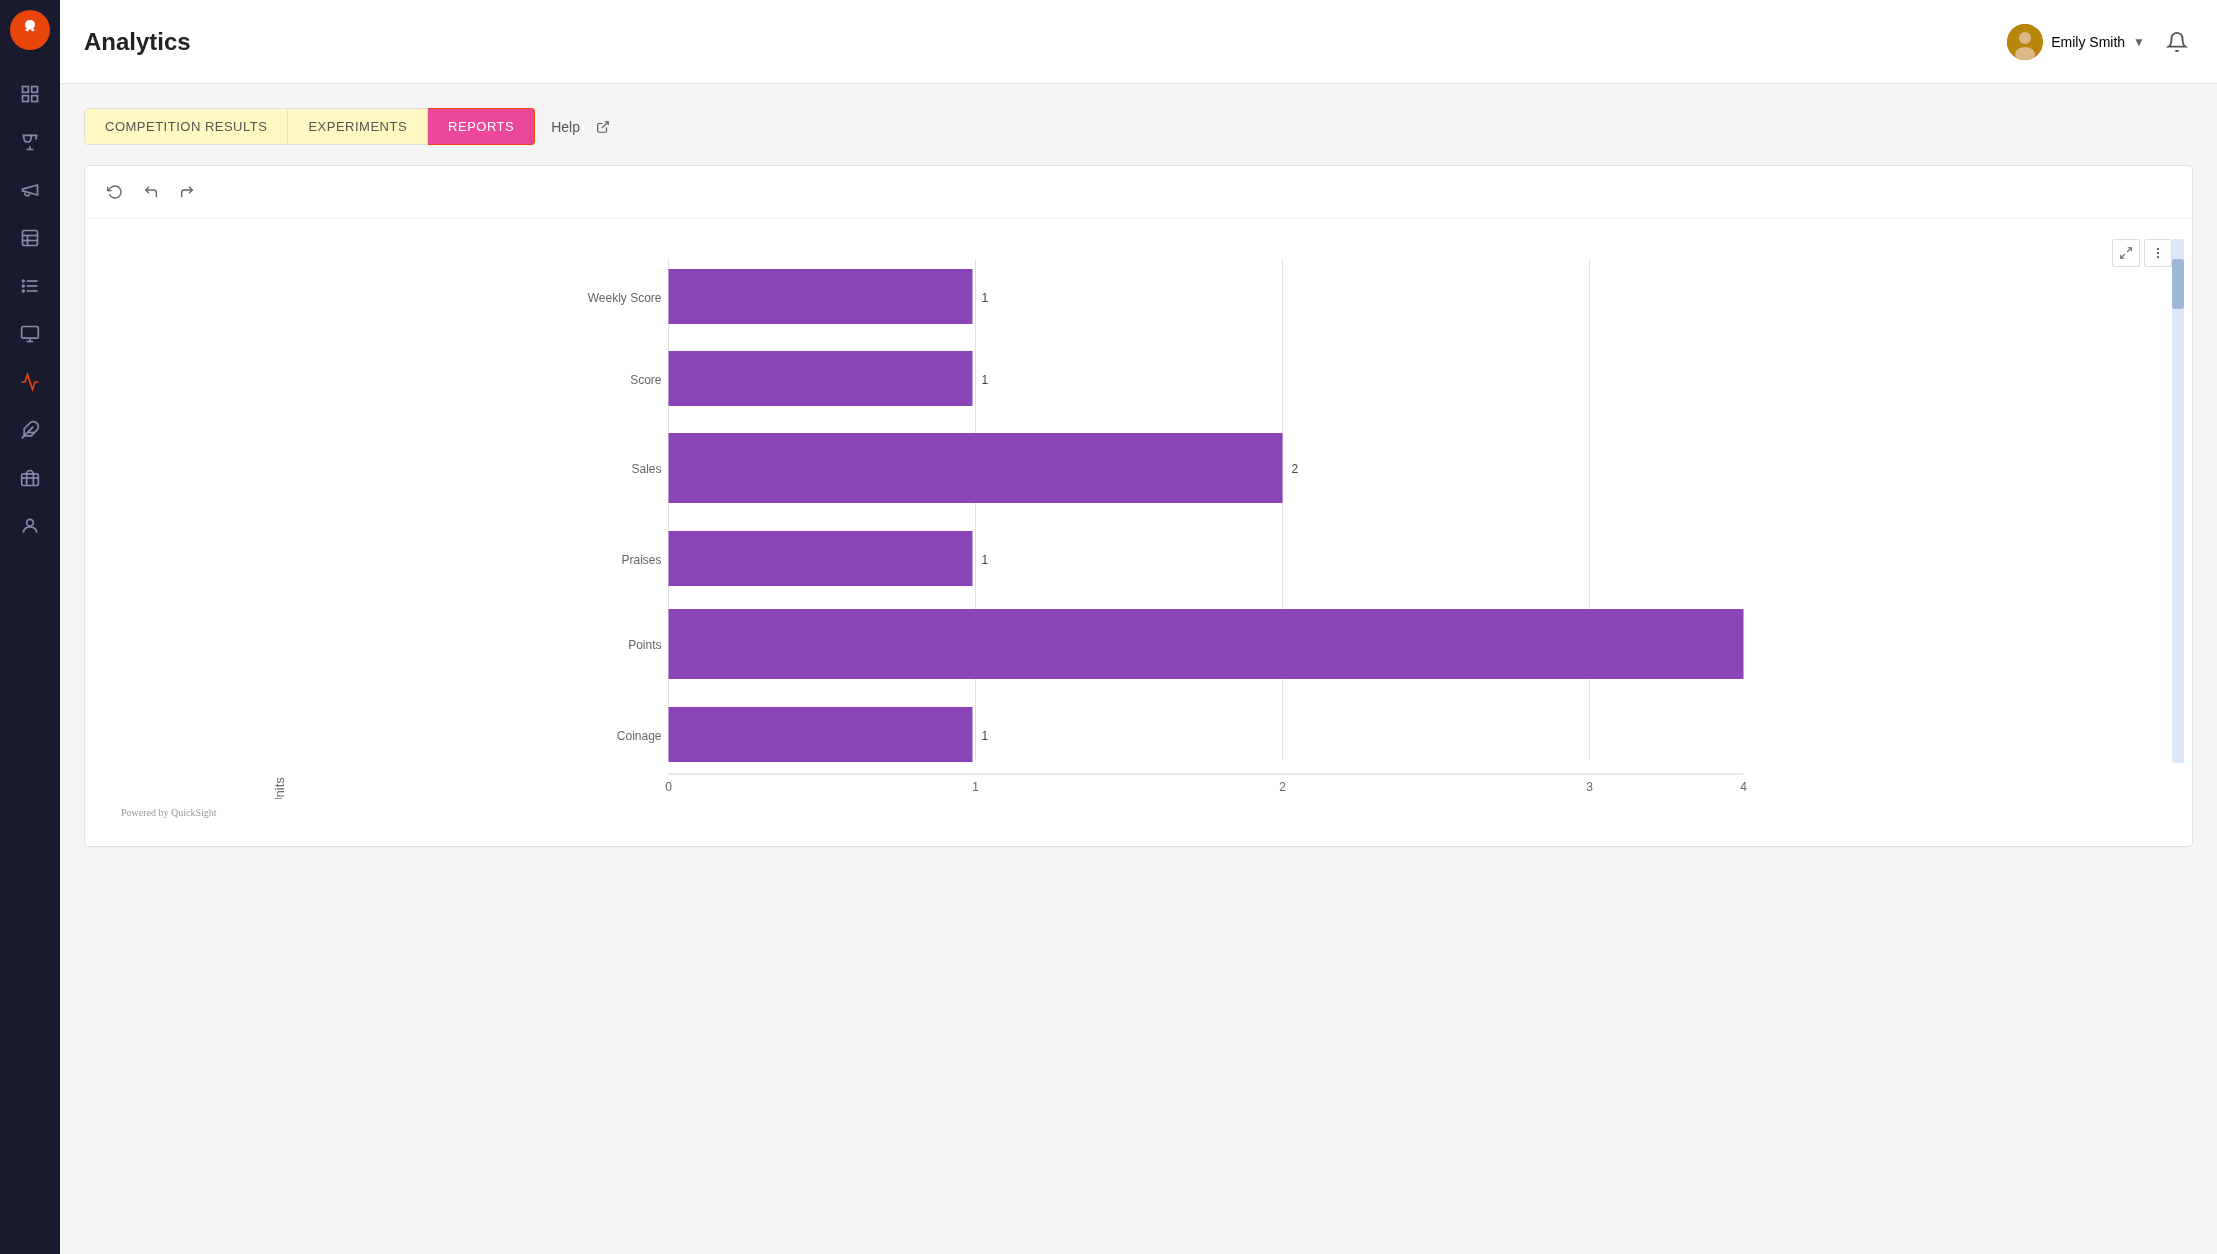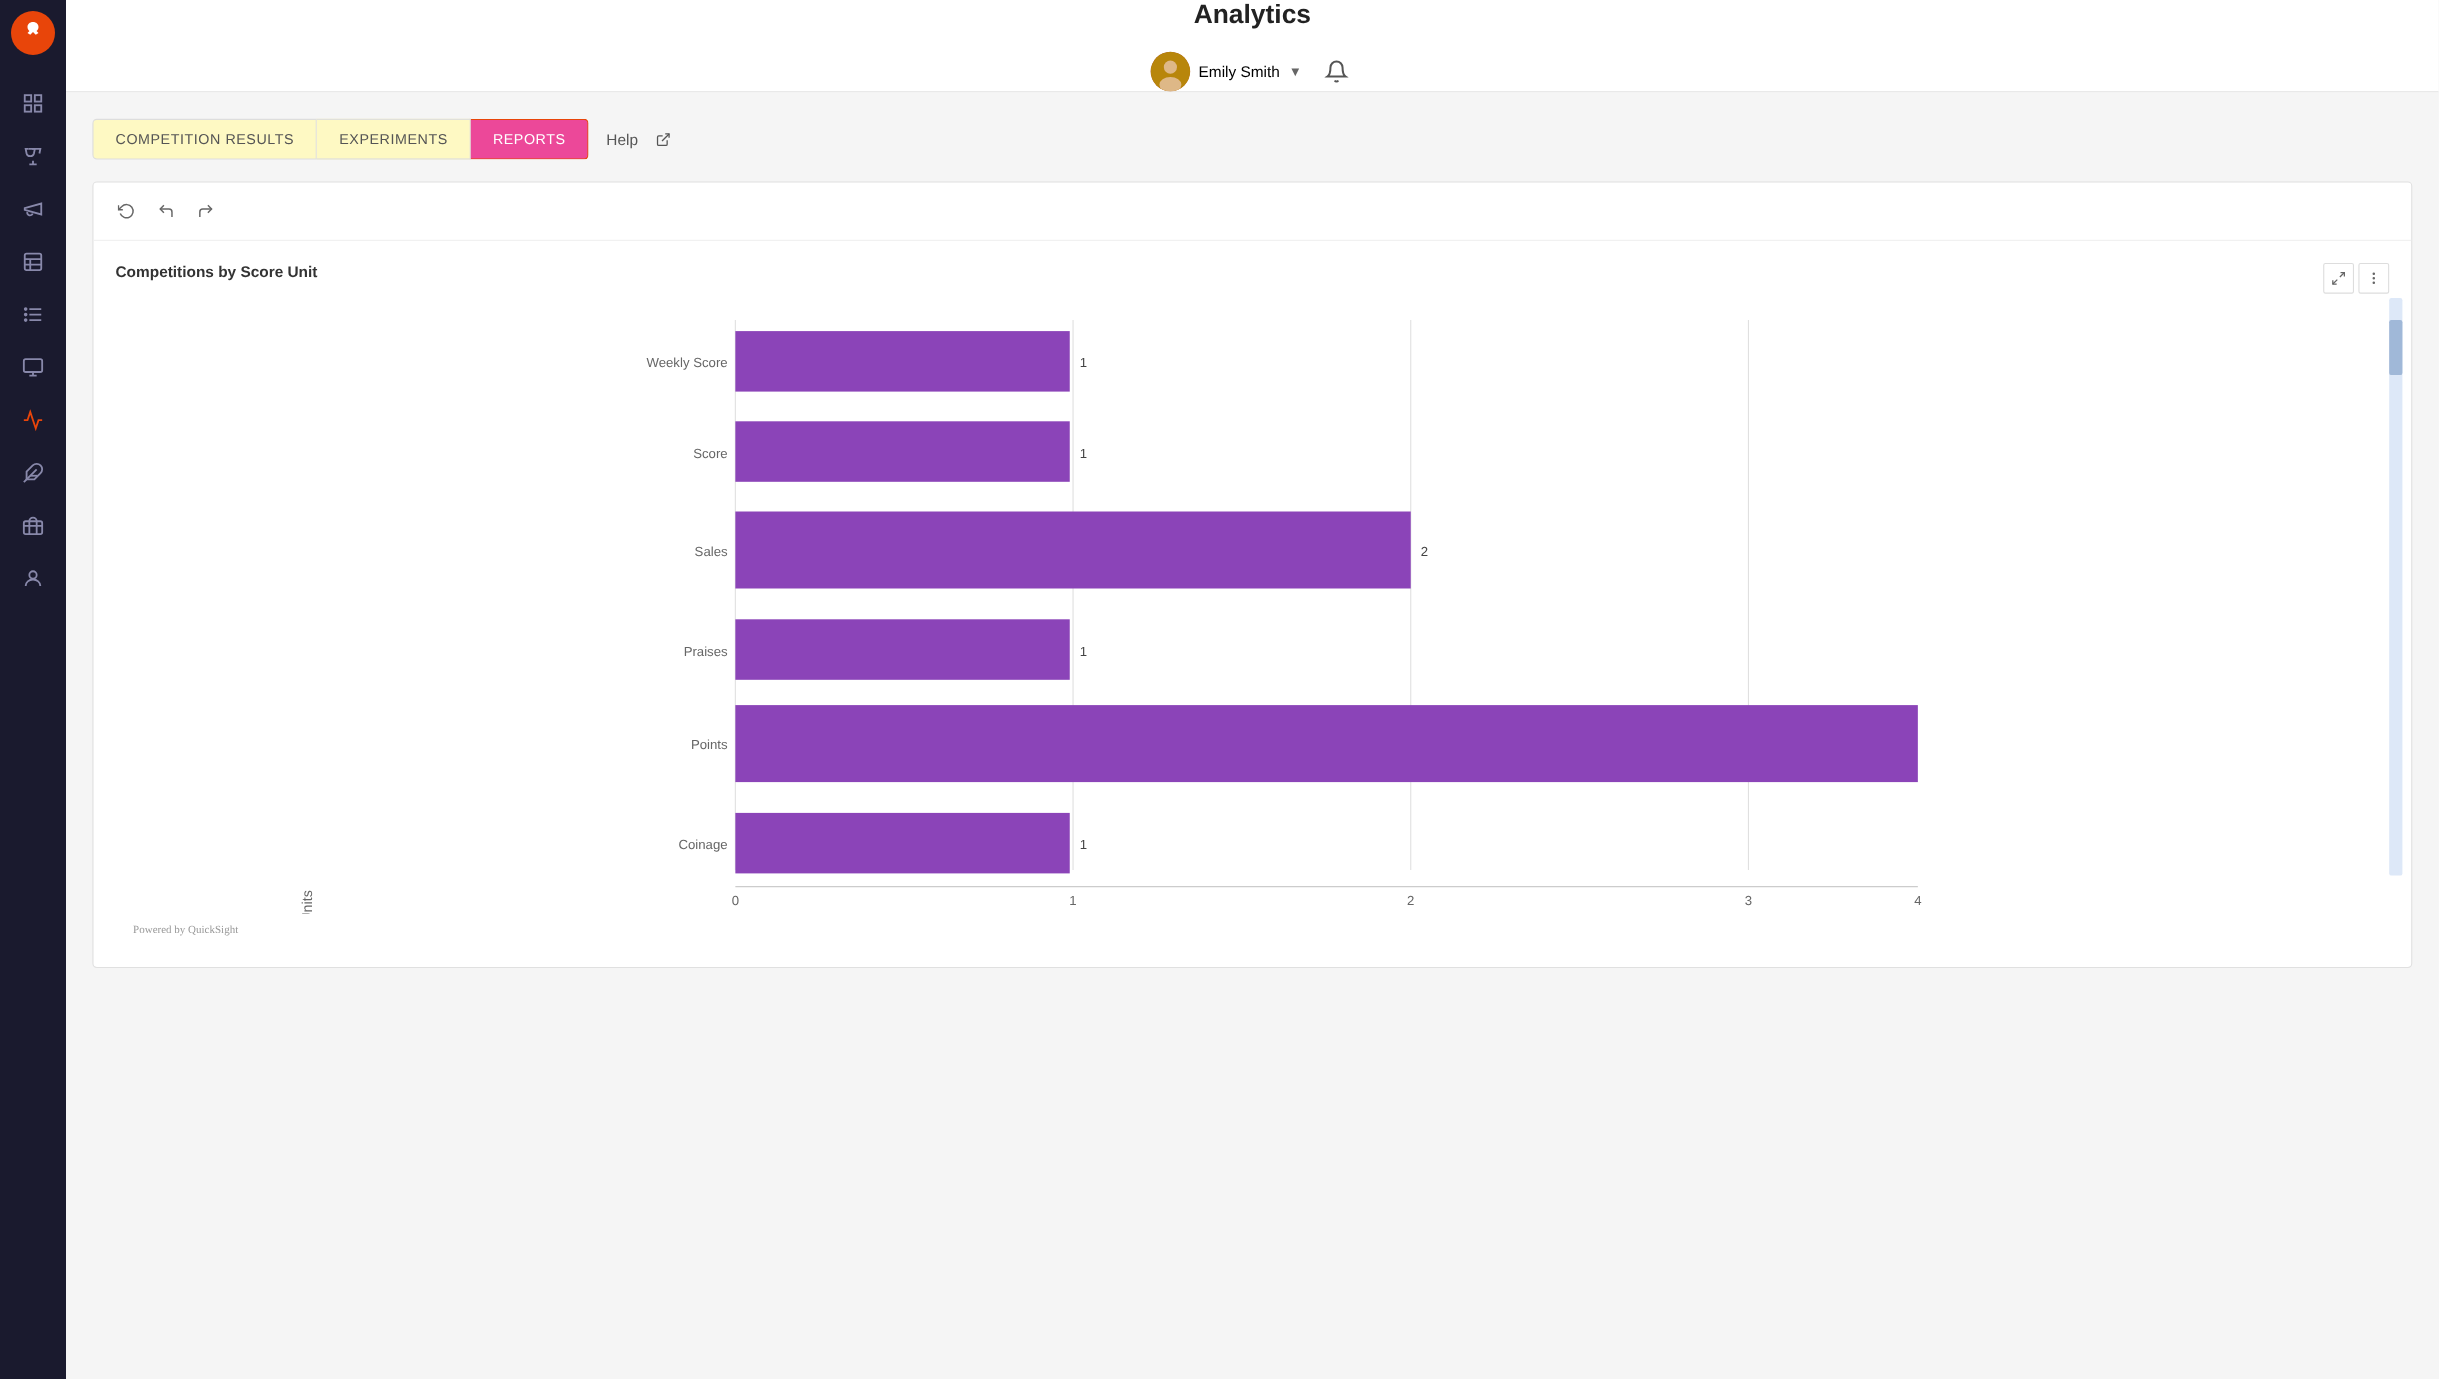--- a/index.html
+++ b/index.html
@@ -41,21 +41,20 @@
 
     
     .topbar {
       background: white;
       border-bottom: 1px solid #e0e0e0;
       height: 84px;
       display: flex;
       align-items: center;
       padding: 0 24px;
       flex-shrink: 0;
-      flex-direction: column;
     }
     .topbar-title {
       font-size: 24px;
       font-weight: 600;
       color: #222;
       flex: 1;
     }
     .topbar-right {
       display: flex;
       align-items: center;
@@ -331,21 +330,20 @@
         </button>
         <button class="toolbar-btn" title="Redo">
           <svg width="16" height="16" viewBox="0 0 24 24" fill="none" stroke="currentColor" stroke-width="2">
             <polyline points="15 14 20 9 15 4"></polyline>
               <path d="M4 20v-7a4 4 0 014-4h12"></path>
           </svg>
         </button>
       </div>
 
       <div class="chart-container">
-        <div class="chart-title">Competitions by Score Unit</div>
 
         <div class="chart-actions">
           <button class="chart-action-btn">
             <svg width="14" height="14" viewBox="0 0 24 24" fill="none" stroke="currentColor" stroke-width="2">
               <polyline points="15 3 21 3 21 9"></polyline>
                 <polyline points="9 21 3 21 3 15"></polyline>
               <line x1="21" y1="3" x2="14" y2="10"></line>
                 <line x1="3" y1="21" x2="10" y2="14"></line>
             </svg>
           </button>

